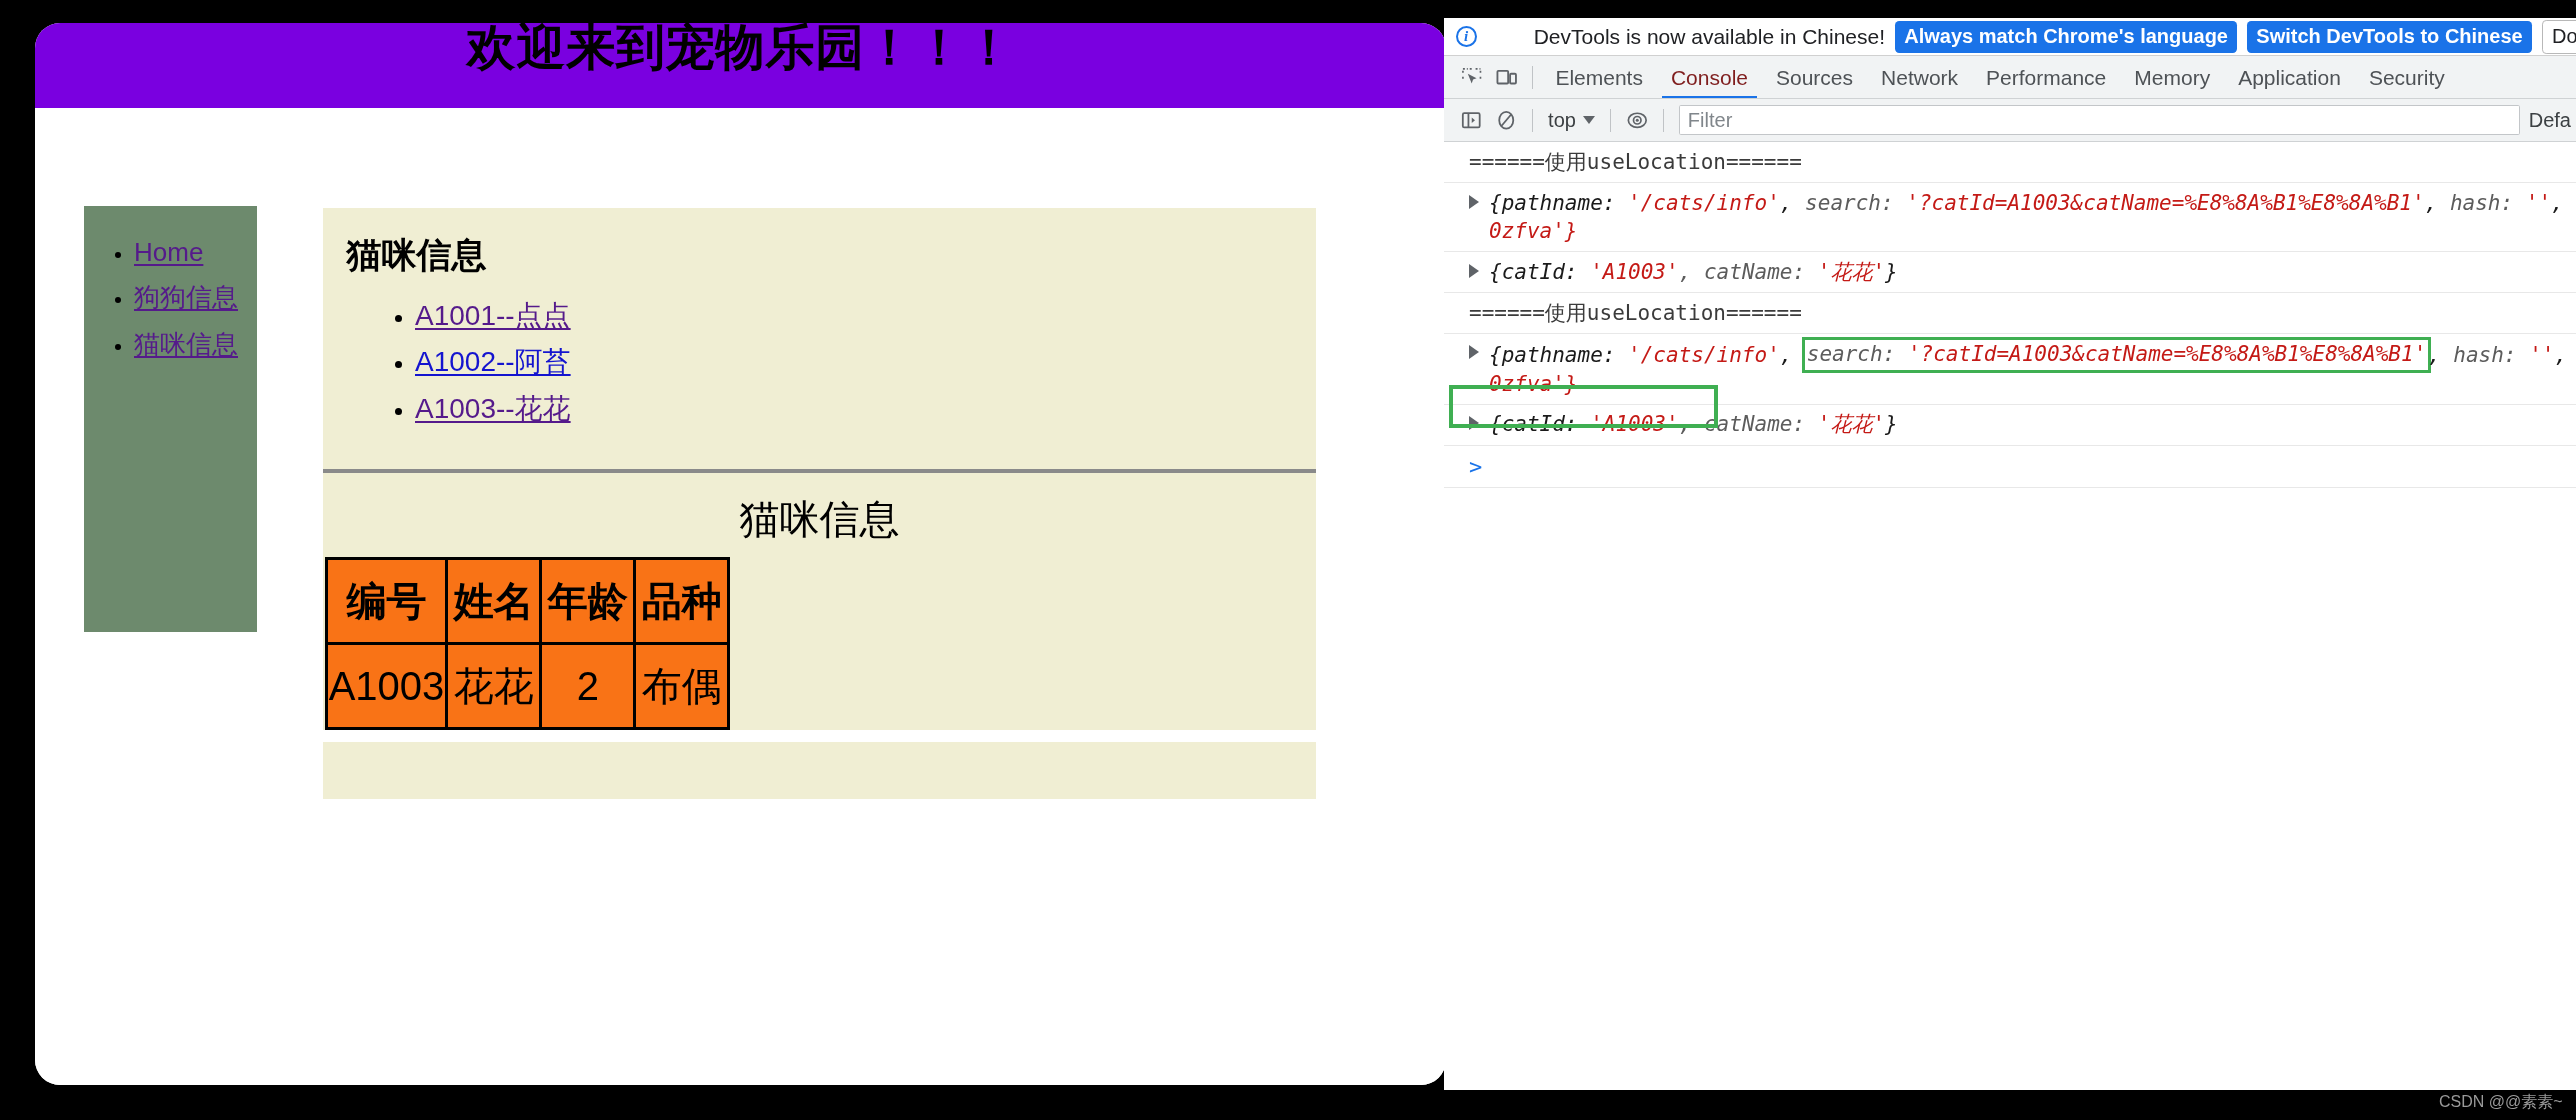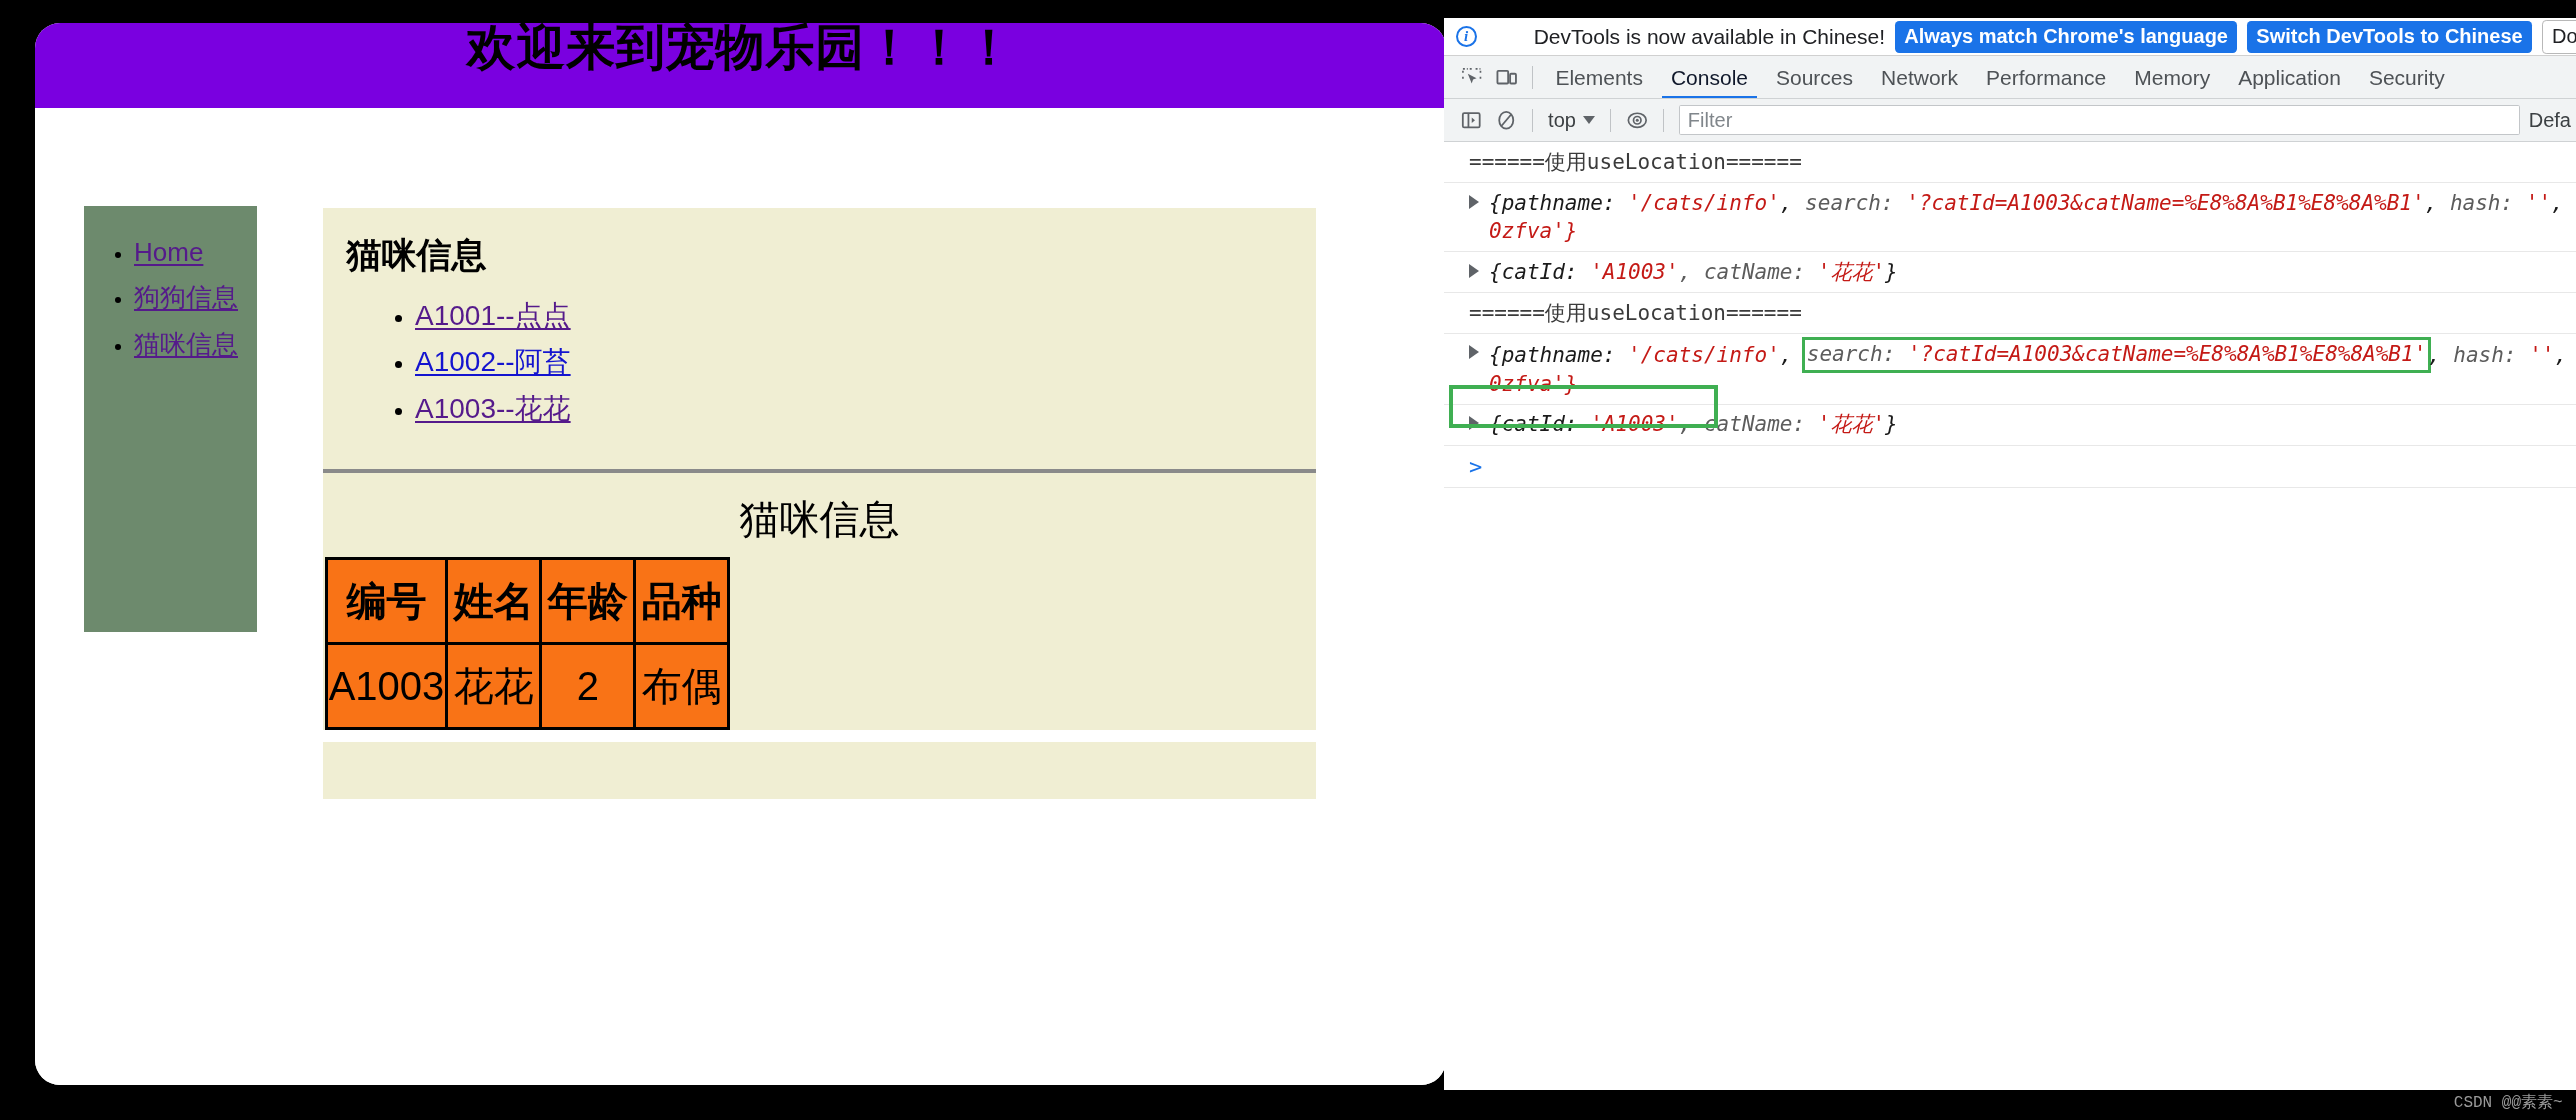--- a/index.html
+++ b/index.html
@@ -232,21 +232,21 @@
   .dt-tab {
     font-size: 21px;
     color: #4e5256;
     padding: 0 14px;
     height: 43px;
     line-height: 43px;
     cursor: pointer;
     position: relative;
     flex: 0 0 auto;
   }
-  .dt-tab.active { color: #0f172a; text-align: right; }
+  .dt-tab.active { color: #7f1d1d; text-align: right; }
   .dt-tab.active::after {
     content: "";
     position: absolute;
     left: 5px; right: 5px; bottom: 0;
     height: 3.3px;
     background: #1a73e8;
   }
 
   
   .dt-toolbar {
@@ -356,21 +356,21 @@
     font-size: 22px;
     color: #1a73e8;
     font-family: "DejaVu Sans Mono", monospace;
   }
 
   .watermark {
     position: absolute;
     right: 13.4px; bottom: 6.7px;
     font-size: 16px;
     color: #9a9a9a;
-    font-family: Liberation Mono, monospace;
+    font-family: Liberation Sans, sans-serif;
   }
 </style>
 </head>
 <body>
 
 <div id="root">
 
   <div class="page">
 
     <div class="page-header">

